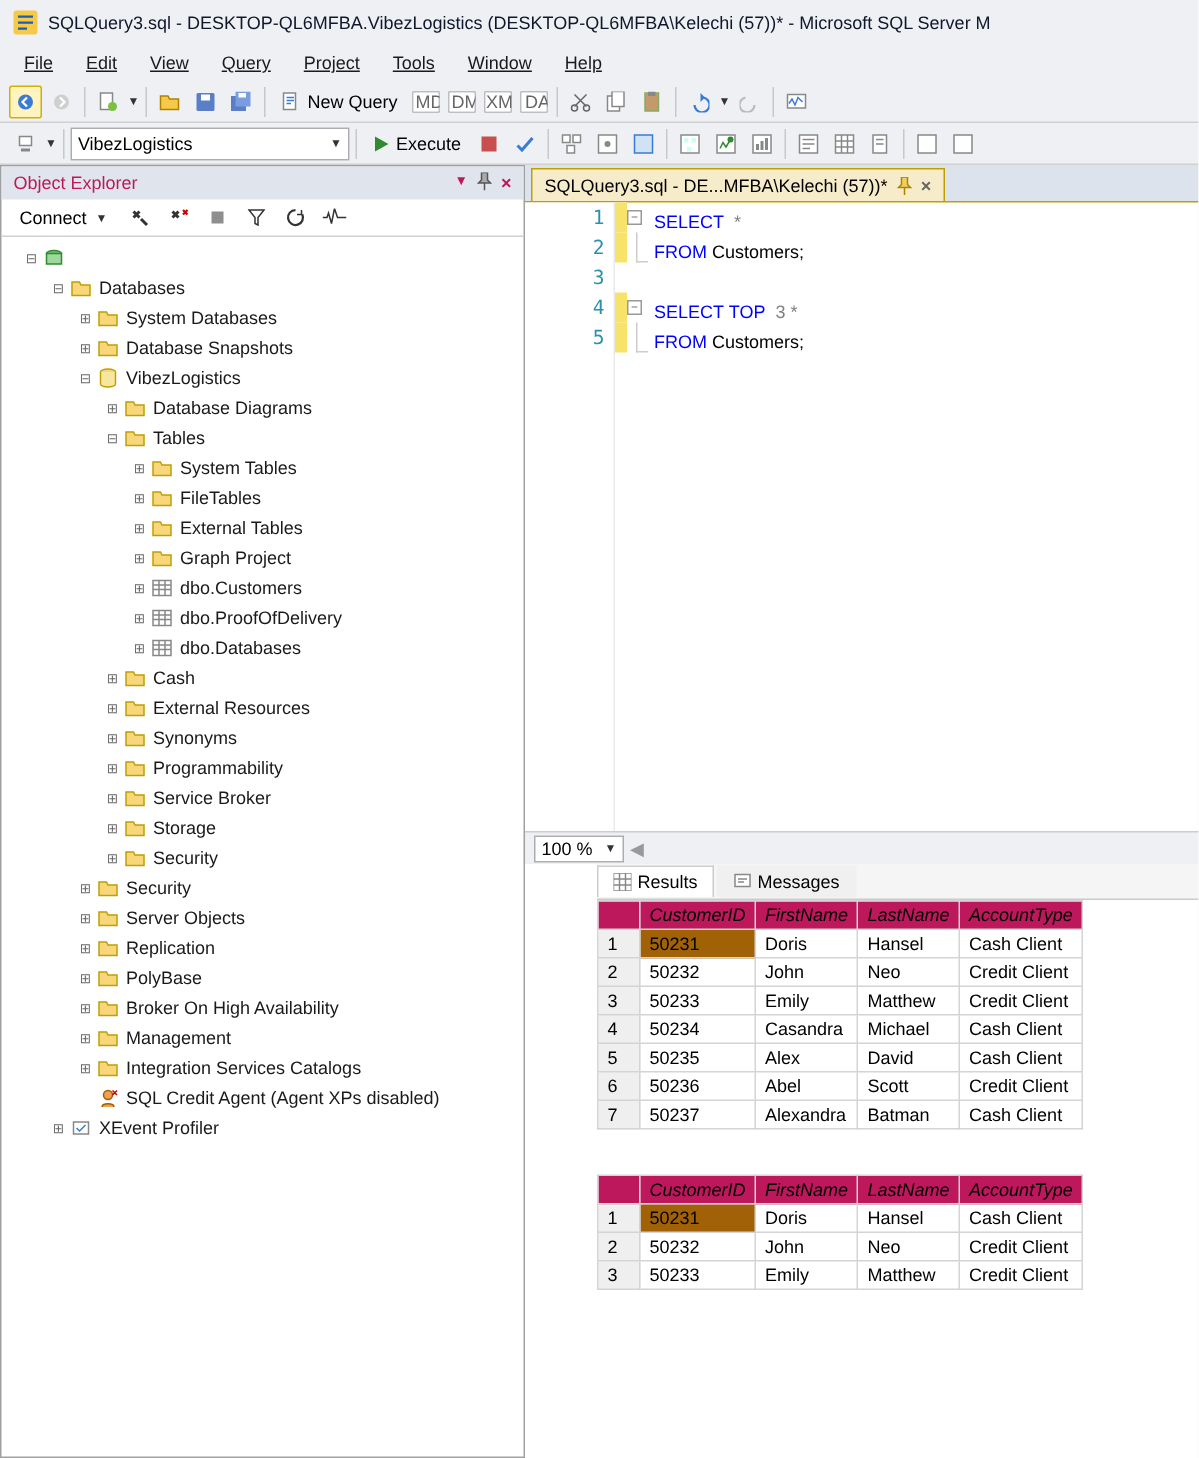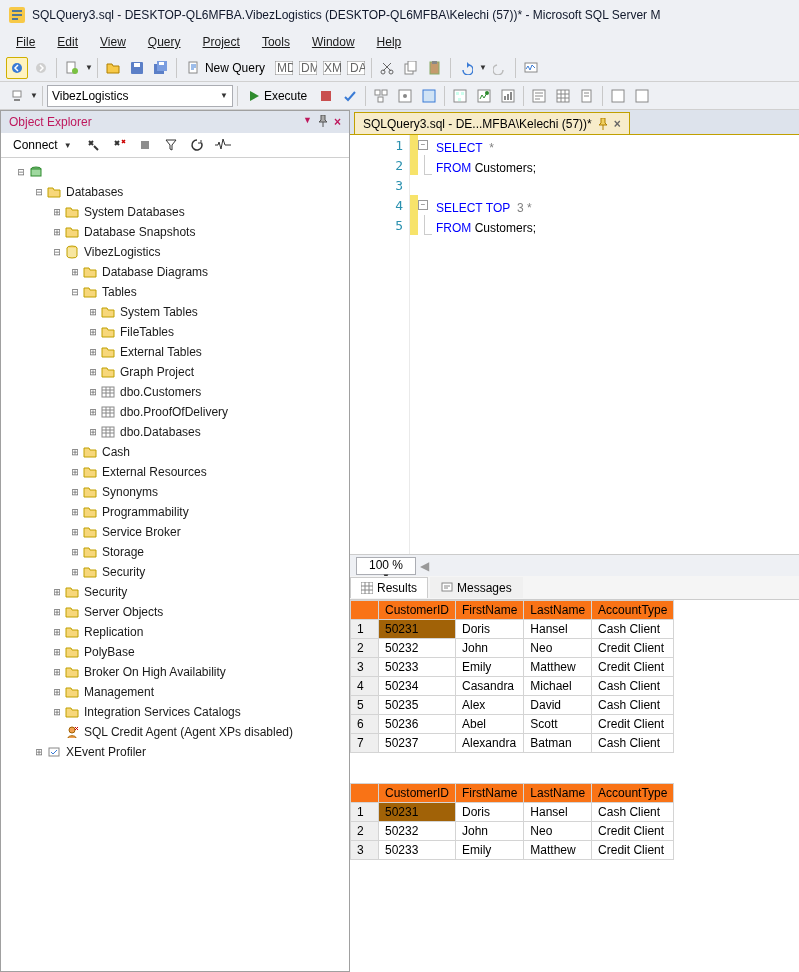--- a/index.html
+++ b/index.html
@@ -34,29 +34,29 @@
 .gutter-row { height: 20px; display: flex; justify-content: flex-end; align-items: center; padding-right: 6px; color: #2b91af; font-family: Consolas, monospace; font-size: 13px; }
 .yellow-bar { width: 8px; background: #fff;}
 .yellow-mark { height: 20px; background: #f7e36a; }
 .code { flex:1; font-family: Consolas, monospace; font-size: 13px; padding-top:0; }
 .code-row { height: 20px; display: flex; align-items: flex-end; padding-left: 4px; white-space: pre;}
 .fold-box { display: inline-block; width: 10px; height: 10px; border: 1px solid #999; font-size: 8px; line-height: 8px; text-align: center; color: #666; margin-right: 4px; }
 .kw { color: #0000ff; }
 .star { color: #808080; }
 .cursor { border-right: 1px solid #000; }
 .zoom-bar { height: 22px; background: #eef0f4; border-top: 1px solid #ccc; display: flex; align-items: center; padding: 0 6px; gap: 4px; }
-.zoom-combo { width: 60px; height: 18px; border: 1px solid #abadb3; background: white; display: flex; align-items: center; padding: 0 4px; justify-content: space-between; flex-direction: column; }
-.results-pane { flex: 1; display: flex; flex-direction: column; background: #fff; }
+.zoom-combo { width: 60px; height: 18px; border: 1px solid #abadb3; background: white; display: flex; align-items: center; padding: 0 4px; justify-content: space-between; }
+.results-pane { flex: 1; display: flex; flex-direction: column; background: #fff; margin-left: 48px; }
 .res-tabs { height: 24px; display: flex; align-items: center; border-bottom: 1px solid #ccc; background: #f5f5f5; }
 .res-tab { padding: 3px 10px; display: flex; align-items: center; gap: 4px; border: 1px solid #ccc; border-bottom: none; background: #fff; margin-right: 2px;}
 .res-tab.inactive { background: #f0f0f0; border-color: transparent;}
 .grid-holder { flex:1; overflow: auto; }
 table.grid { border-collapse: collapse; font-size: 12px; color: #000; margin-bottom: 30px; }
 table.grid th, table.grid td { border: 1px solid #d4d4d4; padding: 2px 6px; text-align: left; height: 18px; }
-table.grid th { background: #f97316; font-weight: normal; }
+table.grid th { background: #be185d; font-weight: normal; font-style: italic; }
 .row-hdr { background: #efefef; text-align: center; width: 28px; }
 .sel-cell { border: 1px dotted #555 !important; background: #a16207; }
 svg { display: block; }
 .fold-col { width: 14px; }
 .fold-line { width: 14px; height: 20px; display: flex; align-items: center; justify-content: center; }
 </style>
 </head>
 <body>
 
 <div class="title-bar">

